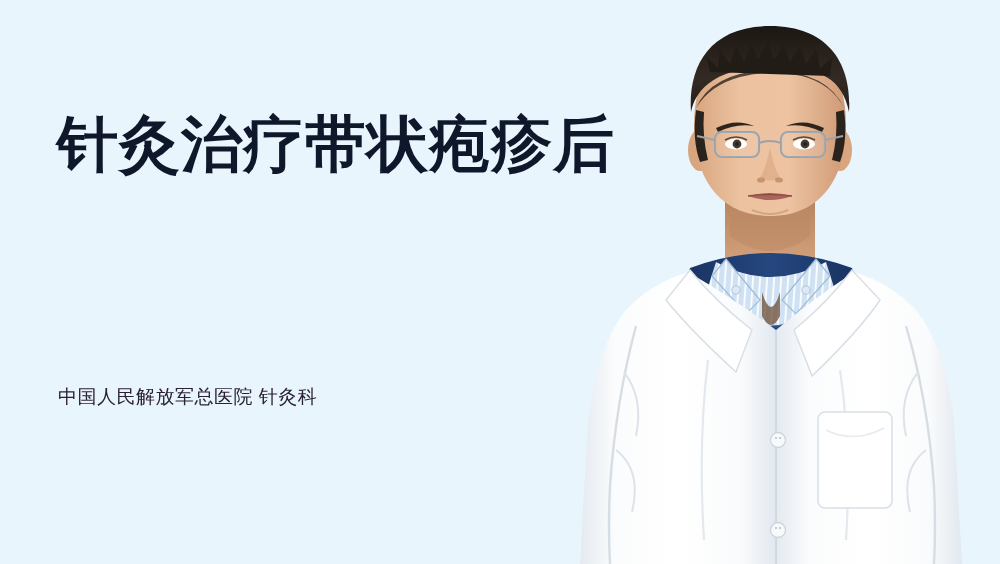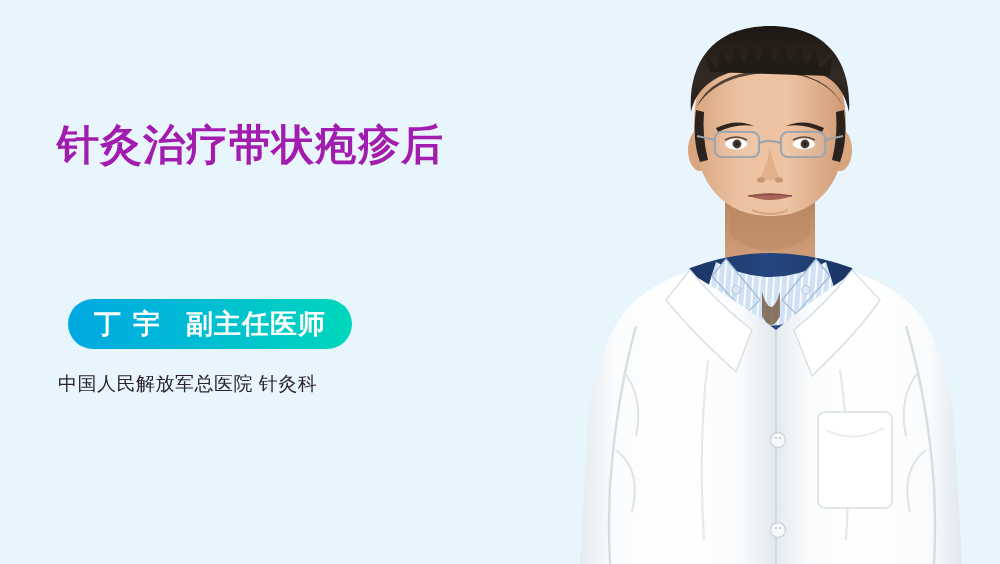--- a/index.html
+++ b/index.html
@@ -24,26 +24,27 @@
   
   .text-block {
     position: absolute;
     left: 57px;
     top: 104px;
     width: 560px;
     z-index: 40;
   }
 
   .title {
-    font-size: 42px;
+    font-size: 61px;
     line-height: 82px;
     font-weight: 700;
-    color: #a21caf;
+    color: #0f172a;
     letter-spacing: 1px;
     white-space: nowrap;
+    font-family: Liberation Serif, serif;
   }
   .title-line { display: block; }
 
   .badge {
     position: absolute;
     left: 68px;
     top: 299px;
     height: 50px;
     padding: 0 26px;
     display: flex;
@@ -60,21 +61,21 @@
     letter-spacing: 1px;
     white-space: nowrap;
     line-height: 1;
   }
   .badge-name { letter-spacing: 12px; }
   .badge-gap { display: inline-block; width: 14px; }
 
   .affiliation {
     position: absolute;
     left: 58px;
-    top: 372px;
+    top: 385px;
     font-size: 19px;
     line-height: 24px;
     color: #2b2036;
     letter-spacing: 0.5px;
     white-space: nowrap;
     z-index: 40;
   }
 
   
   .photo {
@@ -238,19 +239,16 @@
       <path d="M212 210 Q230 218 248 210" stroke="#cb9a74" stroke-width="2" fill="none" opacity="0.7"></path>
     </svg>
   </div>
 
   <div class="text-block">
     <div class="title">
       <span class="title-line">针灸治疗带状疱疹后</span>
     </div>
   </div>
 
-  <div class="badge">
-    <span class="badge-text"><span class="badge-name">丁宇</span><span class="badge-gap"></span><span>副主任医师</span></span>
-  </div>
 
   <div class="affiliation">中国人民解放军总医院 针灸科</div>
 
 </div>
 
 </body></html>

